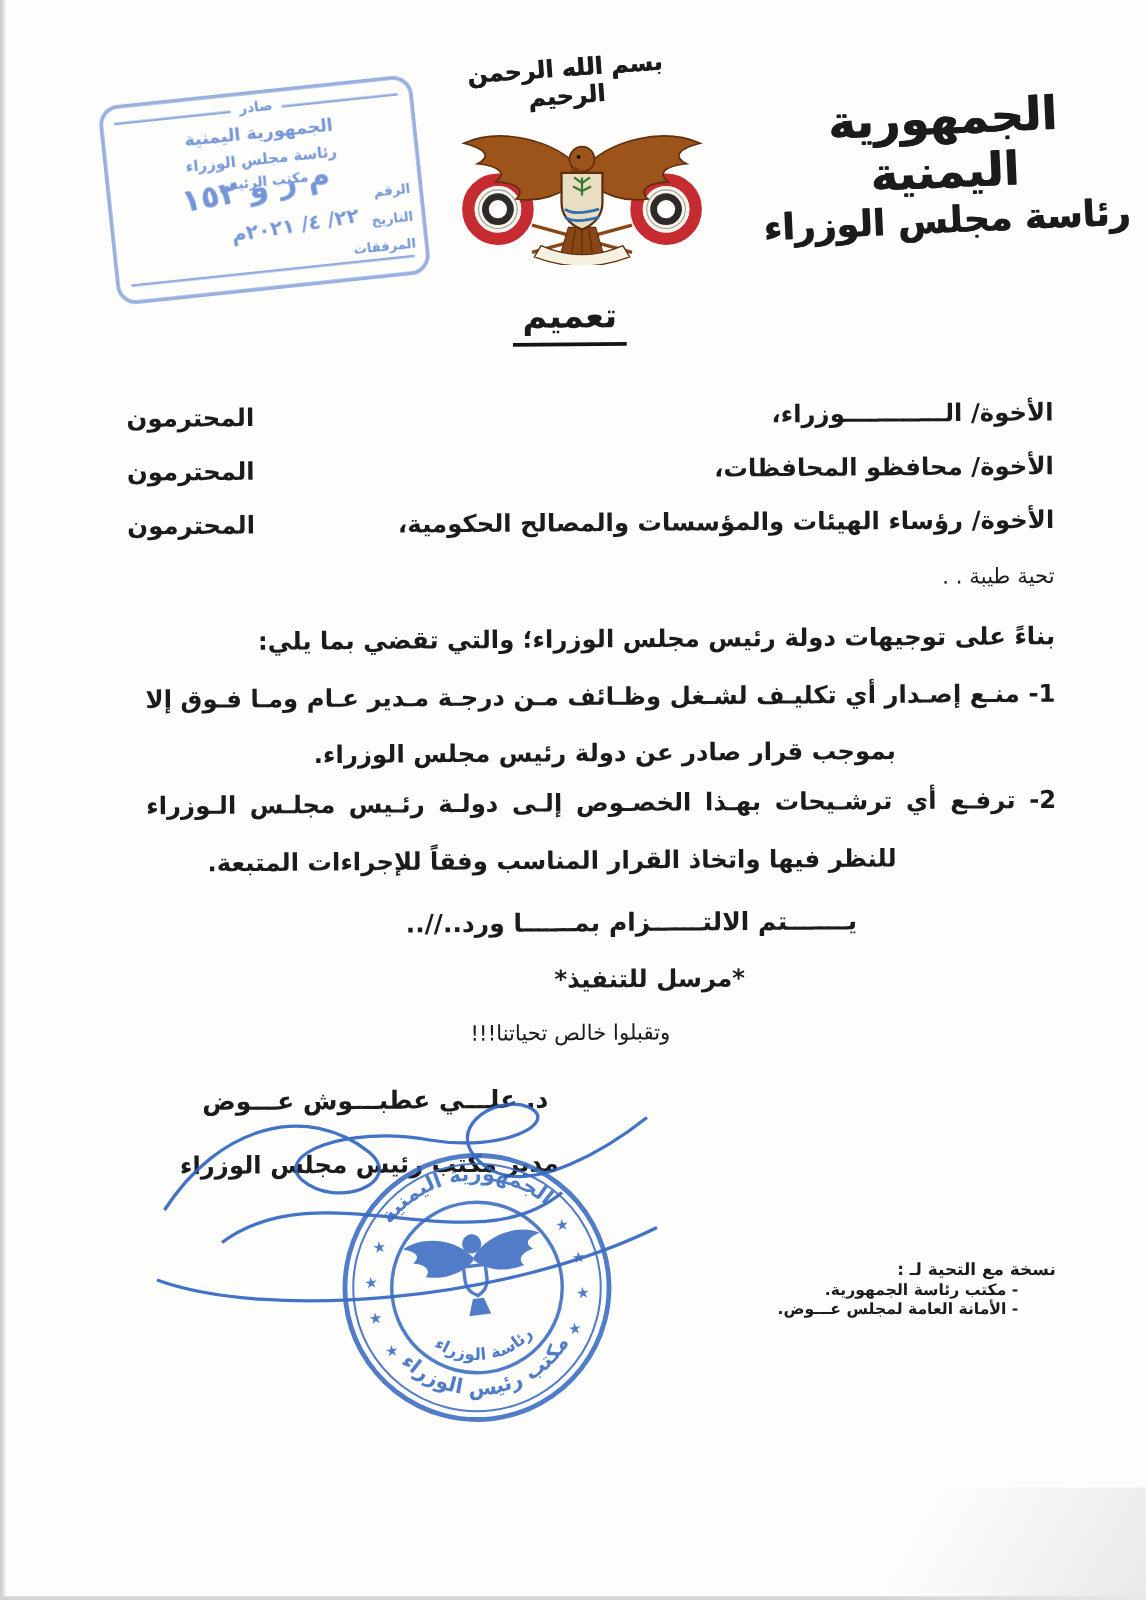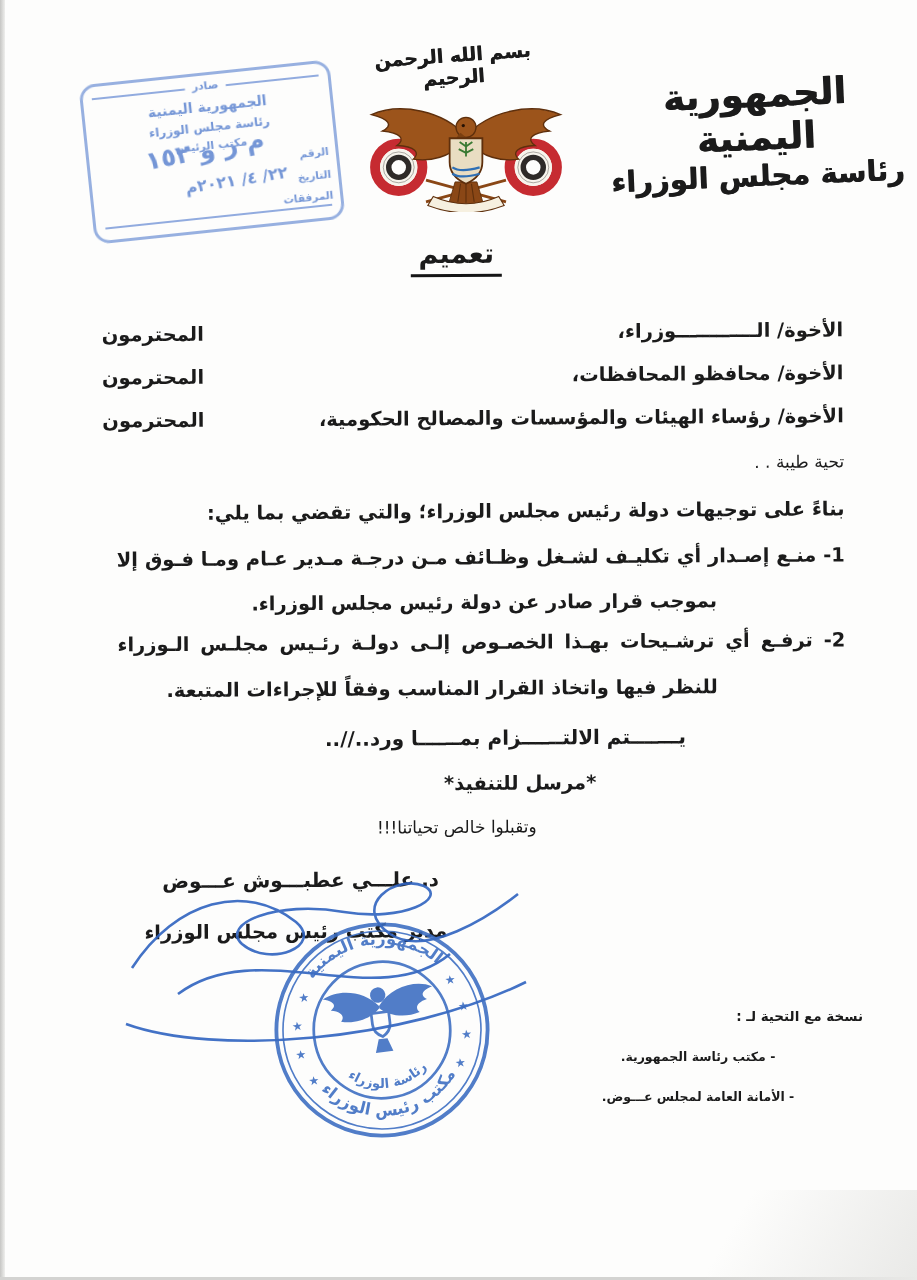--- a/index.html
+++ b/index.html
@@ -57,23 +57,23 @@
   .closing{margin-top:22px;margin-right:310px;font-size:17px;font-weight:400;}
   .sig-name{margin-top:30px;margin-right:408px;font-size:20px;font-weight:bold;}
   .sig-pos{margin-top:28px;margin-right:400px;font-size:19.5px;font-weight:bold;}
 
   
   .sig-ink{position:absolute;left:118px;top:872px;width:430px;height:175px;pointer-events:none;}
   .office-stamp{position:absolute;left:272px;top:920px;width:220px;height:220px;
         transform:rotate(-7deg);opacity:.88;}
 
   
-  .cc{position:absolute;top:1008px;right:54px;width:300px;text-align:right;font-weight:bold;}
+  .cc{position:absolute;top:1008px;right:72px;width:300px;text-align:right;font-weight:bold;}
   .cc-h{font-size:13.5px;}
-  .cc-item{margin-top:25px;margin-right:30px;font-size:12.5px;text-align:center;}
+  .cc-item{margin-top:0;margin-right:30px;font-size:12.5px;}
 </style>
 </head>
 <body>
 
 <div class="page">
   <div class="edge-left"></div>
   <div class="edge-bottom"></div>
   <div class="corner-shadow"></div>
 
   <div class="reg-stamp">

